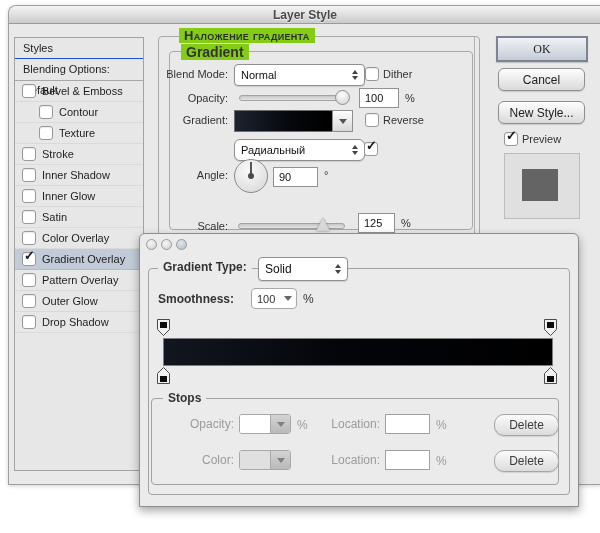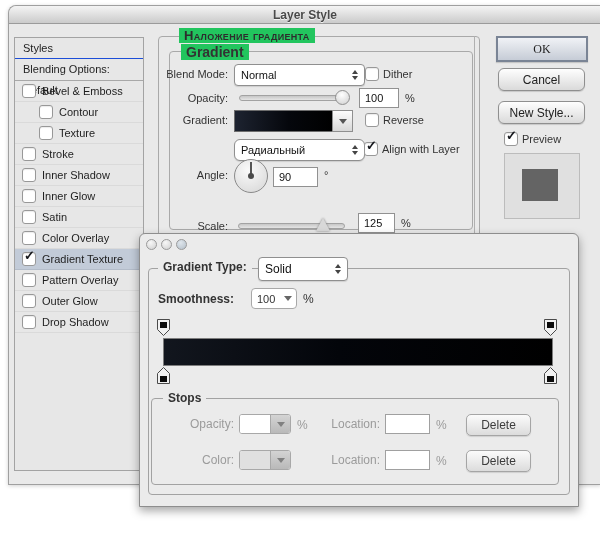--- a/index.html
+++ b/index.html
@@ -37,21 +37,21 @@
   .cb{
     width:12px;height:12px;background:#fff;border:1px solid #989898;border-radius:3px;
     box-shadow:inset 0 1px 1px rgba(0,0,0,.08);position:relative;flex:0 0 auto;
   }
   .cb .mark{
     position:absolute;left:1px;top:-4px;font-size:13px;font-weight:bold;color:#16181d;line-height:13px;
   }
   
   .fs{position:absolute;border:1px solid #a9a9a9;border-radius:4px;}
   .fs-legend{
-    position:absolute;background:#22c55e;padding:0 5px;font-weight:bold;color:#333;
+    position:absolute;background:#84cc16;padding:0 5px;font-weight:bold;color:#333;
   }
   .caps{font-variant:small-caps;font-size:13px;letter-spacing:.3px;color:#2d2d2d;}
   
   .lbl{position:absolute;font-size:11px;color:#333;text-align:right;height:20px;line-height:20px;}
   .glbl{position:absolute;font-size:12px;color:#9b9b9b;text-align:right;height:20px;line-height:20px;}
   .dropdown{
     position:absolute;background:#fff;border:1px solid #8f8f8f;border-radius:4px;
     font-size:11px;color:#111;display:flex;align-items:center;padding:0 6px;
     box-shadow:0 1px 1px rgba(0,0,0,.12);
   }
@@ -132,23 +132,23 @@
   .gray-dd .val{flex:1;font-size:11px;color:#333;display:flex;align-items:center;padding-left:5px;}
   .gray-dd .val.blank{background:#fff;}
   .gray-dd .val.swatch{background:#e0e0e0;}
   .gray-dd .arr{
     width:19px;background:linear-gradient(#d4d4d4,#b9b9b9);border-left:1px solid #a8a8a8;
     display:flex;align-items:center;justify-content:center;
   }
   .gray-dd .arr .d{width:0;height:0;border-left:4px solid transparent;border-right:4px solid transparent;border-top:5px solid #808080;}
   .ge-unit{position:absolute;font-size:12px;color:#9b9b9b;}
   .ge-btn{
-    position:absolute;border:1px solid #a5a5a5;border-radius:5px;
+    position:absolute;border:1px solid #a5a5a5;border-radius:10px;
     background:linear-gradient(#fbfbfb,#dcdcdc);font-size:12px;color:#3c3c3c;
-    display:flex;align-items:center;justify-content:center;box-shadow:0 1px 1px rgba(0,0,0,.12);
+    display:flex;align-items:center;justify-content:center;box-shadow:0 1px 1px rgba(0,0,0,.12);margin-left:28px;
   }
   .loc-input{
     position:absolute;background:#fff;border:1px solid #a0a0a0;box-sizing:border-box;
     font-size:12px;padding-left:4px;outline:none;font-family:"Liberation Sans",sans-serif;
   }
 </style>
 </head>
 <body>
 
 <div class="ls-dialog">
@@ -189,21 +189,21 @@
       <span>Satin</span>
     </div>
     <div class="sb-item">
       <span class="cb"></span>
       <span>Color Overlay</span>
     </div>
     <div class="sb-item selected">
       <span class="cb">
           <span class="mark">✓</span>
         </span>
-      <span>Gradient Texture</span>
+      <span>Gradient Overlay</span>
     </div>
     <div class="sb-item">
       <span class="cb"></span>
       <span>Pattern Overlay</span>
     </div>
     <div class="sb-item">
       <span class="cb"></span>
       <span>Outer Glow</span>
     </div>
     <div class="sb-item">
@@ -246,21 +246,20 @@
   <div class="dropdown" style="left:225px;top:133px;width:117px;height:20px;border-radius:6px;">
     <span>Радиальный</span>
     <span class="updown">
         <span class="u"></span>
         <span class="d"></span>
       </span>
   </div>
   <span class="cb" style="position:absolute;left:355px;top:136px;">
       <span class="mark">✓</span>
     </span>
-  <div class="lbl" style="left:373px;top:133px;text-align:left;width:95px;">Align with Layer</div>
 
   <div class="lbl" style="left:52px;top:159px;width:167px;">Angle:</div>
   <div class="dial" style="left:225px;top:153px;">
     <span class="needle"></span>
     <span class="hub"></span>
   </div>
   <input class="numbox" style="left: 264px; top: 161px; width: 45px; height: 20px;" value="90">
   <span class="unit" style="left:315px;top:163px;">°</span>
 
   <div class="lbl" style="left:52px;top:210px;width:167px;">Scale:</div>

